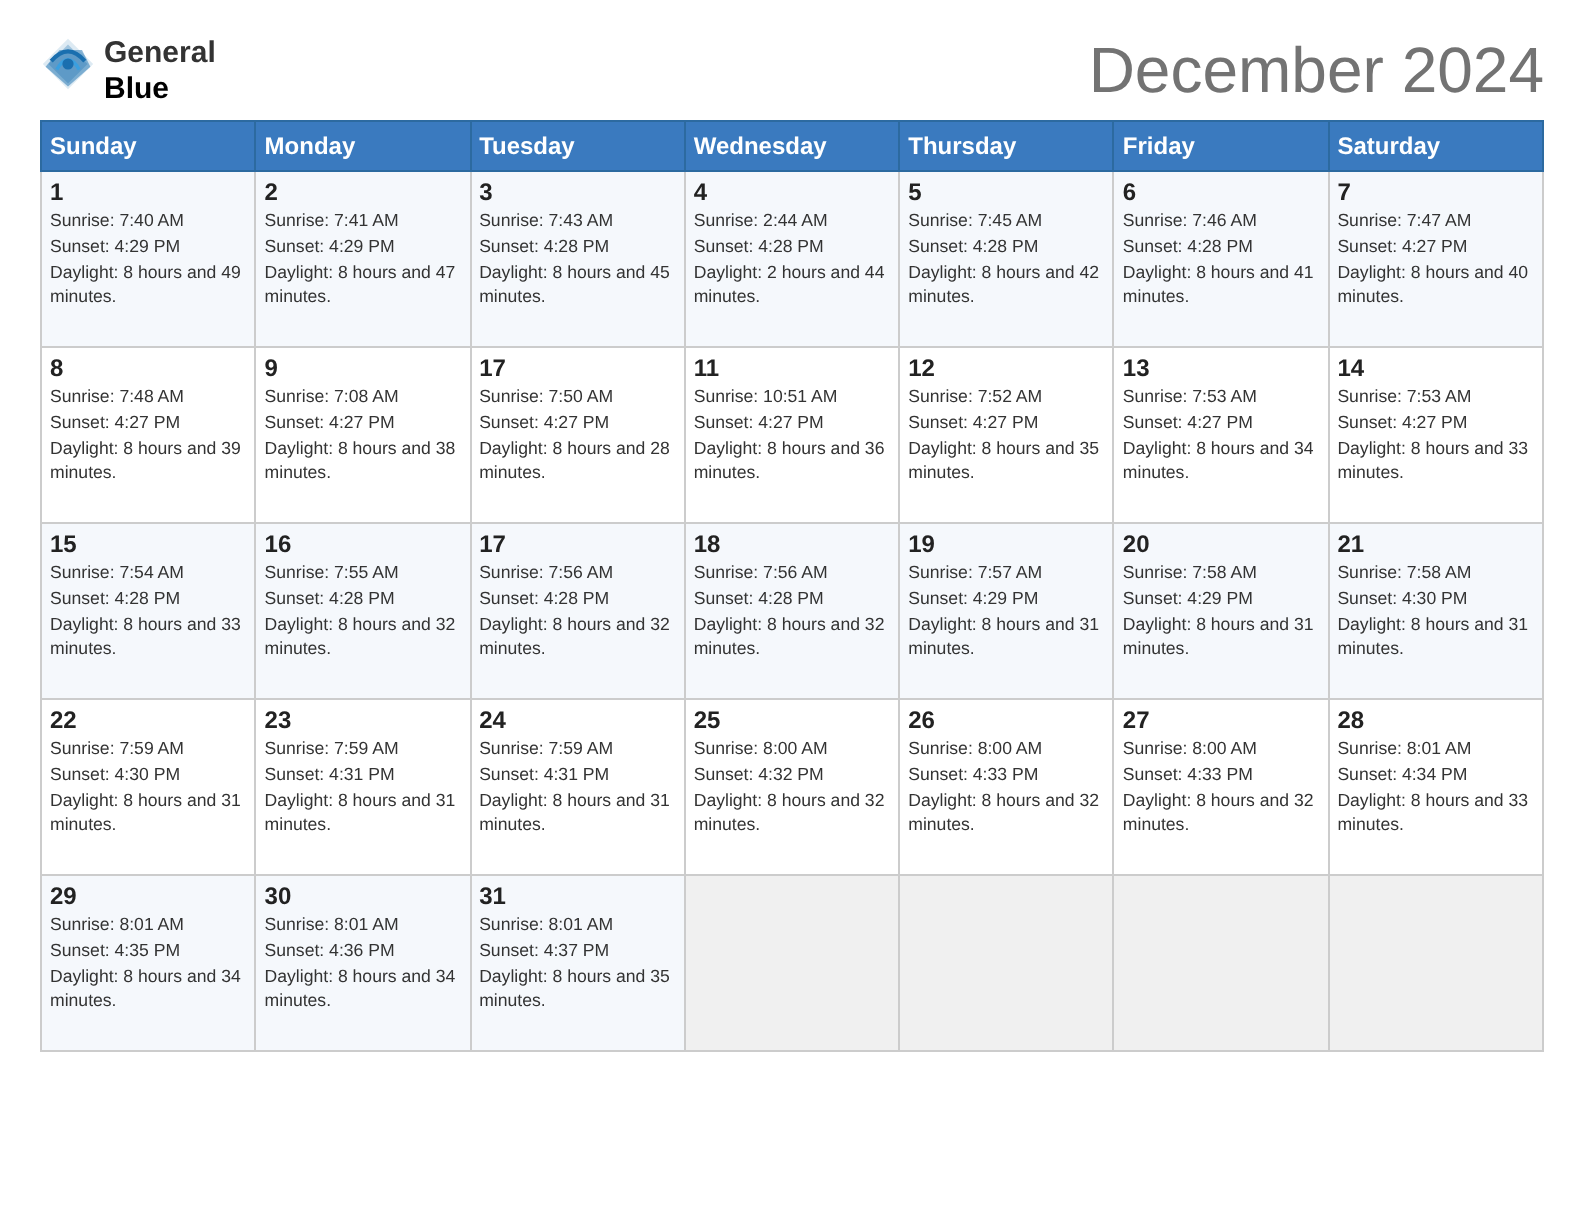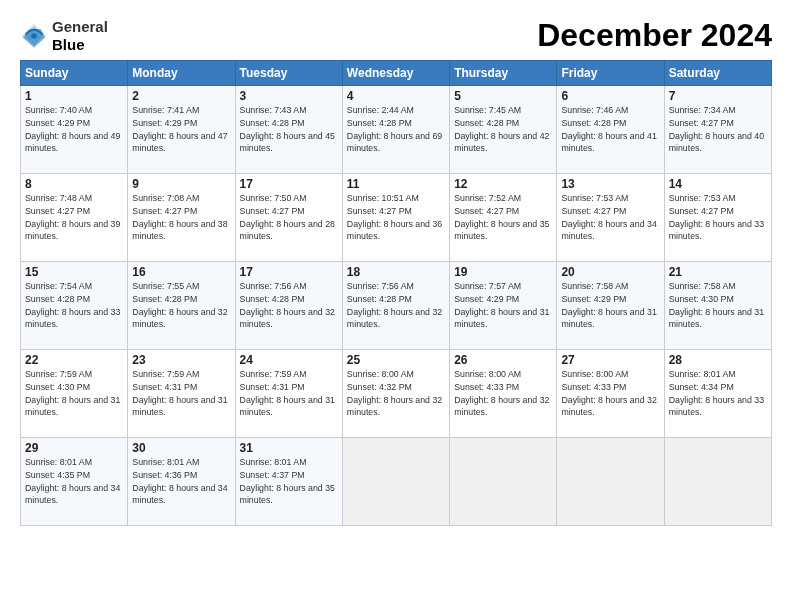--- a/index.html
+++ b/index.html
@@ -17,43 +17,42 @@
       background: #fff;
     }
     .header {
       display: flex;
       align-items: flex-start;
       justify-content: space-between;
       margin-bottom: 6px;
     }
     .logo {
       display: flex;
-      align-items: center;
       gap: 0;
     }
     .logo-text {
       font-size: 15px;
       font-weight: bold;
       color: #333;
       line-height: 1.2;
     }
     .logo-text .general { display: block; }
     .logo-text .blue { color: #000000; display: block; }
     .logo-icon {
       width: 28px;
       height: 28px;
       margin-right: 4px;
     }
     .title-block {
       text-align: right;
     }
     .month-title {
       font-size: 32px;
-      font-weight: bold;
-      color: #000000;
+      font-weight: normal;
+      color: #737373;
       line-height: 1.1;
     }
     .subtitle {
       font-size: 14px;
       color: #555;
       margin-top: 2px;
     }
     .calendar {
       width: 100%;
       border-collapse: collapse;
@@ -144,33 +143,33 @@
           <td>
             <span class="day-number">2</span>
             <div class="day-info"><span>Sunrise: 7:41 AM</span><br><span>Sunset: 4:29 PM</span><br><span>Daylight: 8 hours and 47 minutes.</span></div>
           </td>
           <td>
             <span class="day-number">3</span>
             <div class="day-info"><span>Sunrise: 7:43 AM</span><br><span>Sunset: 4:28 PM</span><br><span>Daylight: 8 hours and 45 minutes.</span></div>
           </td>
           <td>
             <span class="day-number">4</span>
-            <div class="day-info"><span>Sunrise: 2:44 AM</span><br><span>Sunset: 4:28 PM</span><br><span>Daylight: 8 hours and 69 minutes.</span></div>
+            <div class="day-info"><span>Sunrise: 2:44 AM</span><br><span>Sunset: 4:28 PM</span><br><span>Daylight: 2 hours and 44 minutes.</span></div>
           </td>
           <td>
             <span class="day-number">5</span>
             <div class="day-info"><span>Sunrise: 7:45 AM</span><br><span>Sunset: 4:28 PM</span><br><span>Daylight: 8 hours and 42 minutes.</span></div>
           </td>
           <td>
             <span class="day-number">6</span>
             <div class="day-info"><span>Sunrise: 7:46 AM</span><br><span>Sunset: 4:28 PM</span><br><span>Daylight: 8 hours and 41 minutes.</span></div>
           </td>
           <td>
             <span class="day-number">7</span>
-            <div class="day-info"><span>Sunrise: 7:34 AM</span><br><span>Sunset: 4:27 PM</span><br><span>Daylight: 8 hours and 40 minutes.</span></div>
+            <div class="day-info"><span>Sunrise: 7:47 AM</span><br><span>Sunset: 4:27 PM</span><br><span>Daylight: 8 hours and 40 minutes.</span></div>
           </td>
         </tr>
         <tr>
           <td>
             <span class="day-number">8</span>
             <div class="day-info"><span>Sunrise: 7:48 AM</span><br><span>Sunset: 4:27 PM</span><br><span>Daylight: 8 hours and 39 minutes.</span></div>
           </td>
           <td>
             <span class="day-number">9</span>
             <div class="day-info"><span>Sunrise: 7:08 AM</span><br><span>Sunset: 4:27 PM</span><br><span>Daylight: 8 hours and 38 minutes.</span></div>

